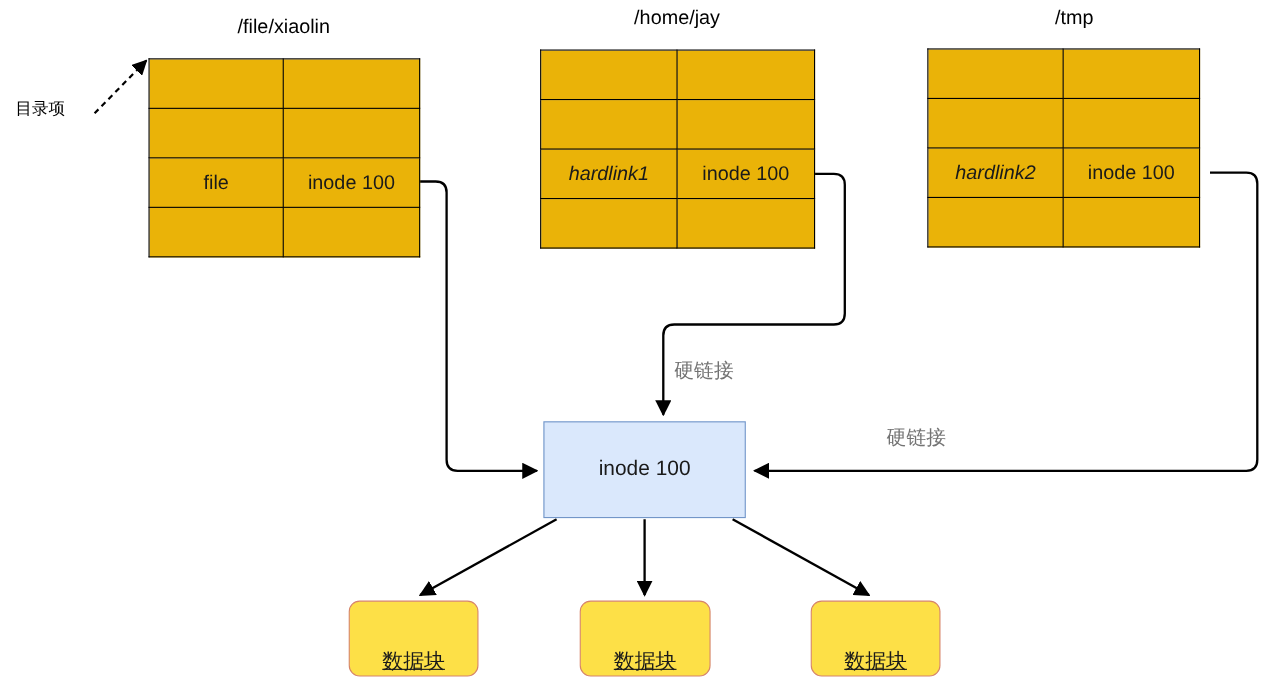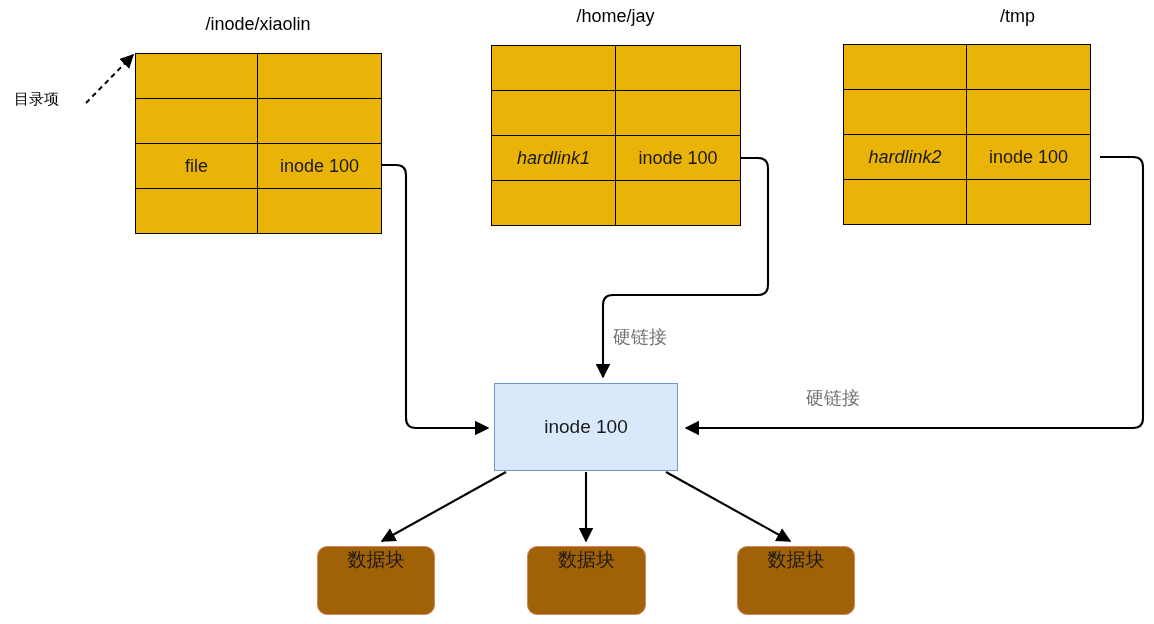--- a/index.html
+++ b/index.html
@@ -61,30 +61,31 @@
     display: flex;
     align-items: center;
     justify-content: center;
     font-size: 19px;
     color: #1a1a1a;
     box-sizing: border-box;
     white-space: nowrap;
   }
   .data-block {
     position: absolute;
-    background: #a16207;
+    background: #fde047;
     border: 1.4px solid #d6846a;
     border-radius: 10px;
     display: flex;
-    align-items: flex-start;
+    align-items: flex-end;
     justify-content: center;
     font-size: 19px;
     color: #1a1a1a;
     box-sizing: border-box;
     white-space: nowrap;
+    text-decoration: underline;
   }
   .edge-label {
     position: absolute;
     font-size: 18px;
     color: #737373;
     white-space: nowrap;
   }
 </style>
 </head>
 <body>
@@ -111,21 +112,21 @@
 
     <path d="M 506 472 L 382 541" fill="none" stroke="#000000" stroke-width="2.1" marker-end="url(#arrowhead)"></path>
 
     <path d="M 586 472 L 586 541" fill="none" stroke="#000000" stroke-width="2.1" marker-end="url(#arrowhead)"></path>
 
     <path d="M 666 472 L 790 541" fill="none" stroke="#000000" stroke-width="2.1" marker-end="url(#arrowhead)"></path>
   </svg>
 
   <div class="label-dirent" style="left:14px; top:90px;">目录项</div>
 
-  <div class="dir-title" style="left:135px; top:14px; width:246px;">/inode/xiaolin</div>
+  <div class="dir-title" style="left:135px; top:14px; width:246px;">/file/xiaolin</div>
 
   <table class="dir-table" style="left:135px; top:53px; width:246px;">
     <colgroup>
         <col style="width:122px">
         <col style="width:124px">
       </colgroup>
     <tbody>
       <tr>
         <td></td>
         <td></td>
@@ -165,21 +166,21 @@
         <td class="cell-name-link">hardlink1</td>
         <td class="cell-inode">inode 100</td>
       </tr>
       <tr>
         <td></td>
         <td></td>
       </tr>
     </tbody>
   </table>
 
-  <div class="dir-title" style="left:894px; top:6px; width:247px;">/tmp</div>
+  <div class="dir-title" style="left:853px; top:6px; width:247px;">/tmp</div>
 
   <table class="dir-table" style="left:843px; top:44px; width:247px;padding-left:20px;">
     <colgroup>
         <col style="width:123px">
         <col style="width:124px">
       </colgroup>
     <tbody>
       <tr>
         <td></td>
         <td></td>

